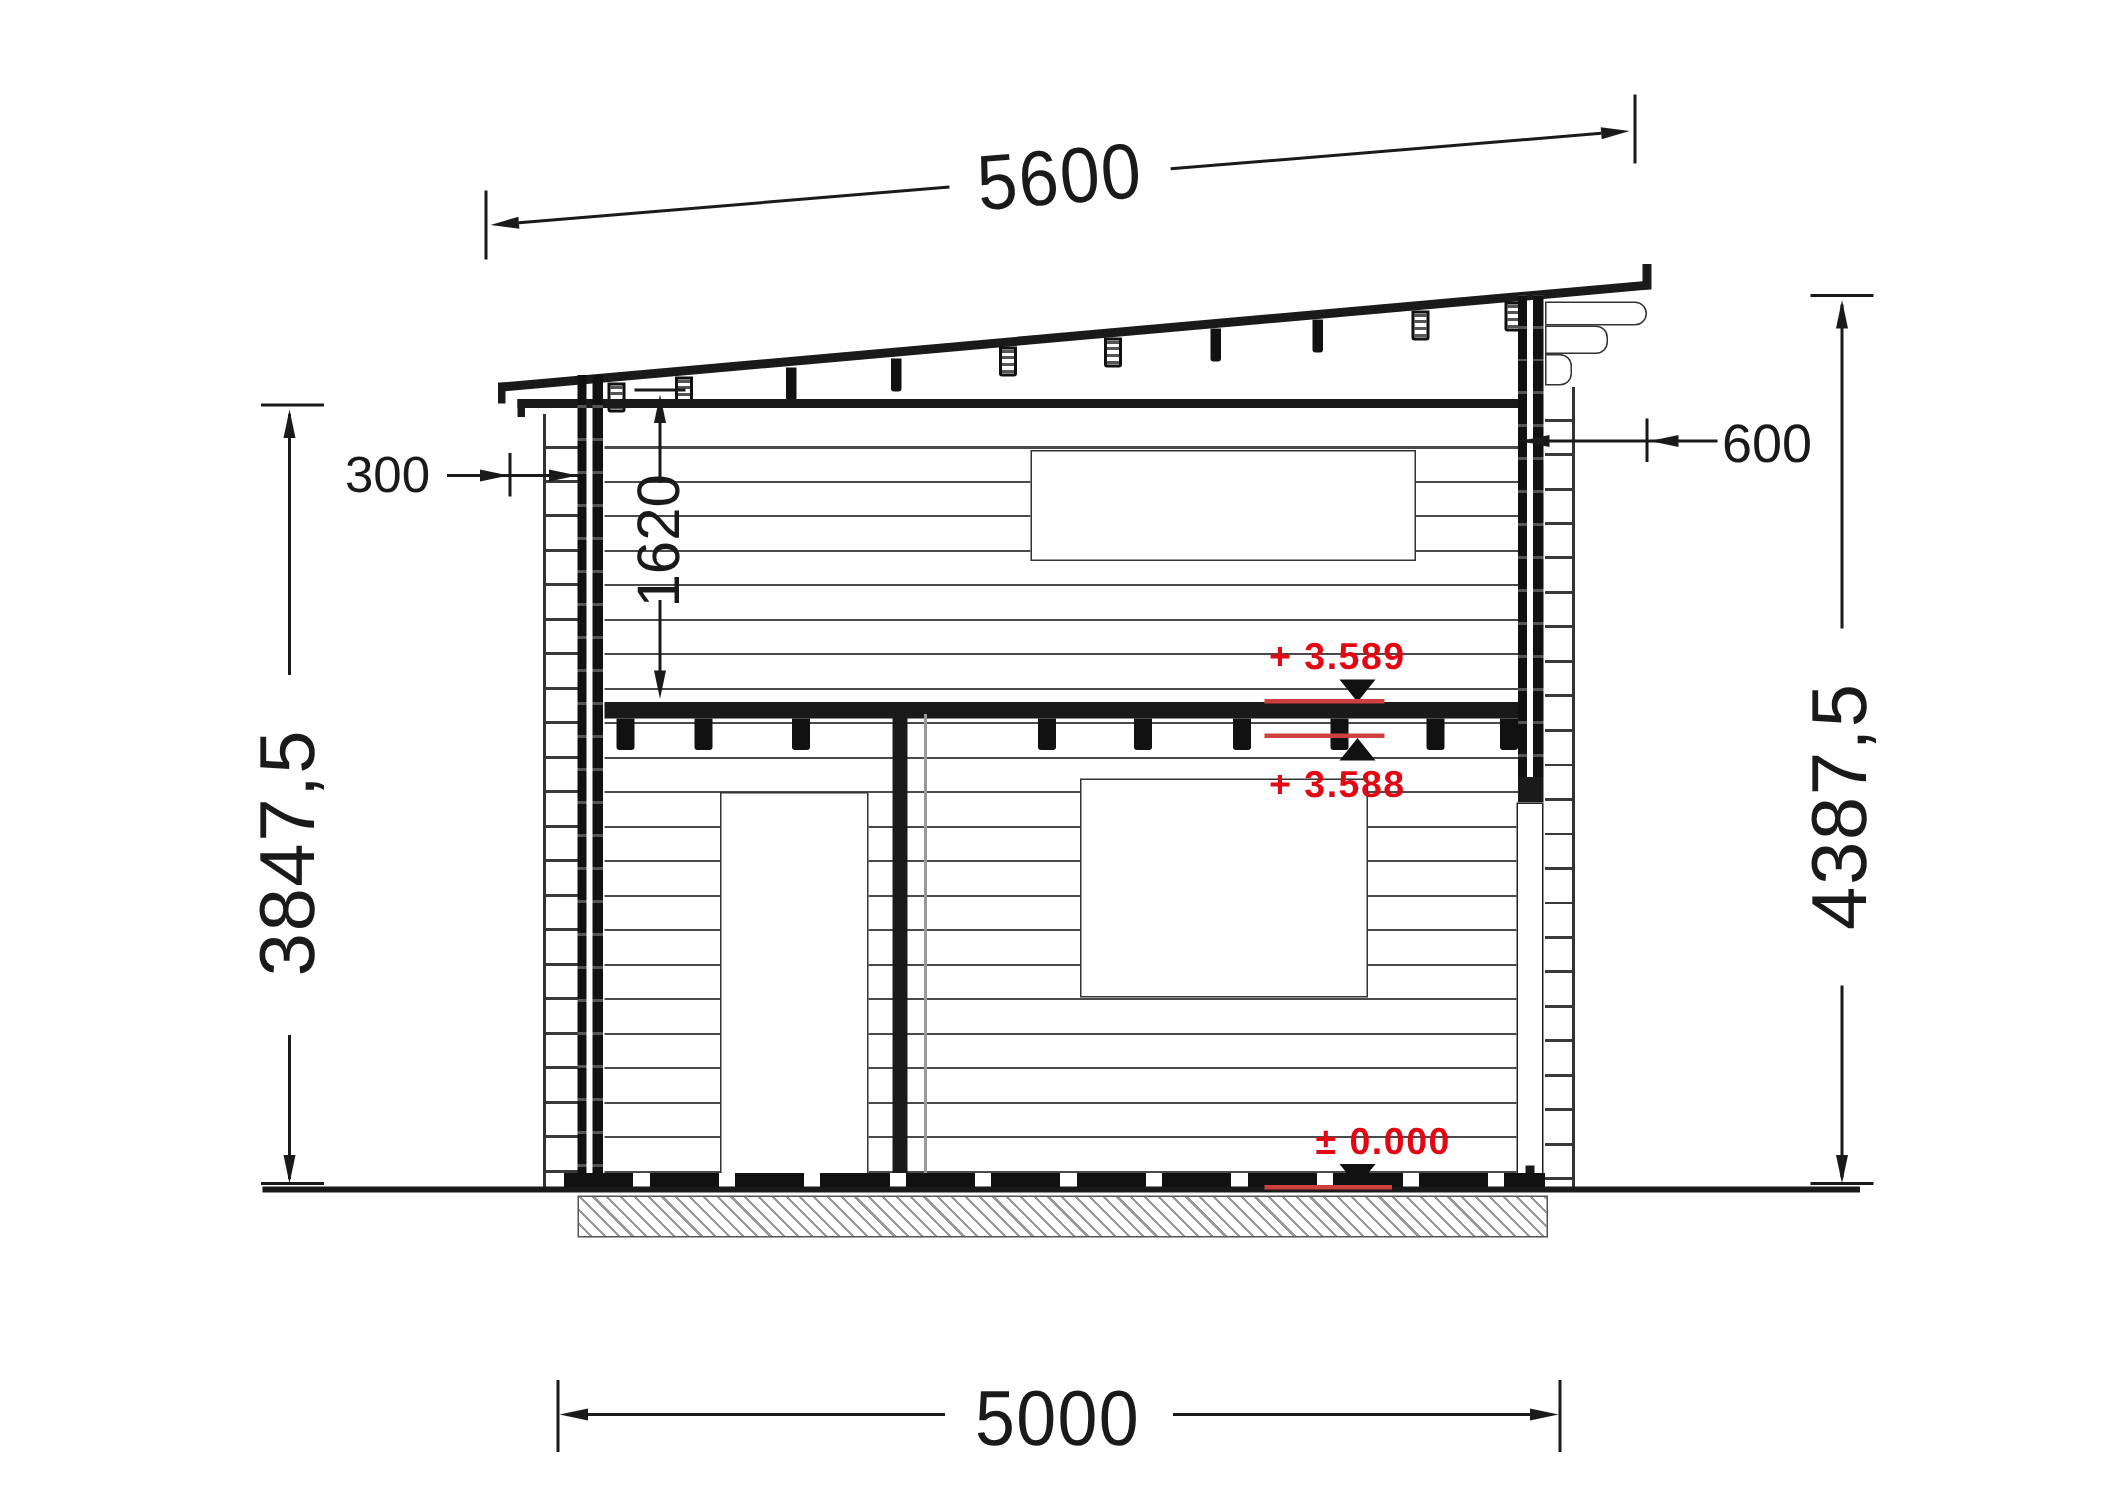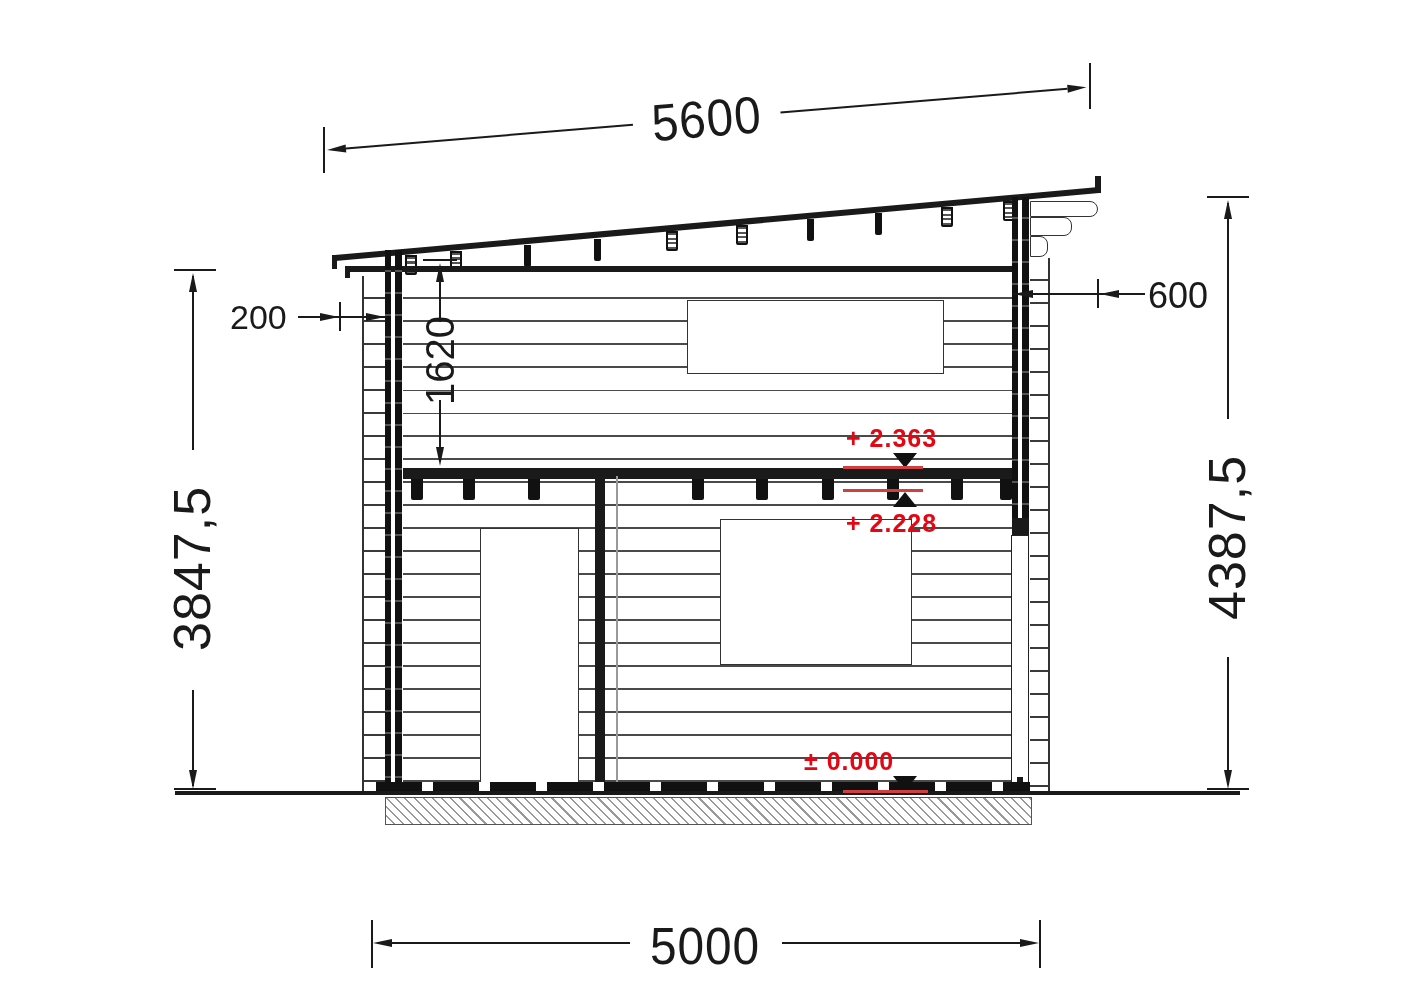--- a/index.html
+++ b/index.html
@@ -92,43 +92,43 @@
   <div class="opening" style="left:687px;top:300px;width:255px;height:72px;"></div>
   <div class="opening" style="left:720px;top:519px;width:190px;height:144px;"></div>
   <div class="opening" style="left:480px;top:528px;width:97px;height:262px;"></div>
 
   <div class="abs" style="left:376px;top:782px;width:654px;height:10px;
               background:repeating-linear-gradient(90deg,#111 0 46px,#fff 46px 57px);"></div>
   <div class="abs ink" style="left:175px;top:791px;width:1065px;height:4px;"></div>
   <div class="abs" style="left:385px;top:797px;width:645px;height:26px;border:1px solid #555;
               background:repeating-linear-gradient(45deg,#fff 0 5px,#999 5px 6.5px);"></div>
 
-  <div class="redtxt" style="left:846px;top:424px;">+ 2.363</div>
+  <div class="redtxt" style="left:846px;top:424px;">+ 3.589</div>
   <div class="tri-d" style="left:893px;top:453px;"></div>
   <div class="redline" style="left:843px;top:466px;width:80px;"></div>
 
   <div class="redline" style="left:843px;top:489px;width:80px;"></div>
   <div class="tri-u" style="left:893px;top:492px;"></div>
-  <div class="redtxt" style="left:846px;top:509px;">+ 2.228</div>
+  <div class="redtxt" style="left:846px;top:509px;">+ 3.588</div>
 
-  <div class="redtxt" style="left:804px;top:747px;">± 0.000</div>
+  <div class="redtxt" style="left:877px;top:747px;">± 0.000</div>
   <div class="tri-d" style="left:893px;top:776px;"></div>
   <div class="redline" style="left:843px;top:790px;width:85px;height:3px;"></div>
 
   <div class="lv" style="left:323px;top:127px;height:46px;"></div>
   <div class="lv" style="left:1089px;top:63px;height:46px;"></div>
   <div class="abs dim-5600" style="left:327px;top:120px;width:762px;height:60px;transform:rotate(-4.72deg);transform-origin:left center;">
     <div class="arr-l" style="position:static;"></div>
     <div class="seg"></div>
     <div class="dimtext big" style="position:static;padding:0 14px;">5600</div>
     <div class="seg"></div>
     <div class="arr-r" style="position:static;"></div>
   </div>
 
-  <div class="dimtext med" style="left:230px;top:298px;">200</div>
+  <div class="dimtext med" style="left:230px;top:298px;">300</div>
   <div class="lh" style="left:298px;top:316px;width:88px;"></div>
   <div class="arr-r" style="left:320px;top:313px;"></div>
   <div class="lv" style="left:339px;top:302px;height:29px;"></div>
   <div class="arr-r" style="left:366px;top:313px;"></div>
 
   <div class="dimtext med" style="left:1148px;top:275px;font-size:36px;">600</div>
   <div class="lh" style="left:1013px;top:293px;width:132px;"></div>
   <div class="arr-l" style="left:1014px;top:290px;"></div>
   <div class="lv" style="left:1097px;top:279px;height:29px;"></div>
   <div class="arr-l" style="left:1100px;top:290px;"></div>

